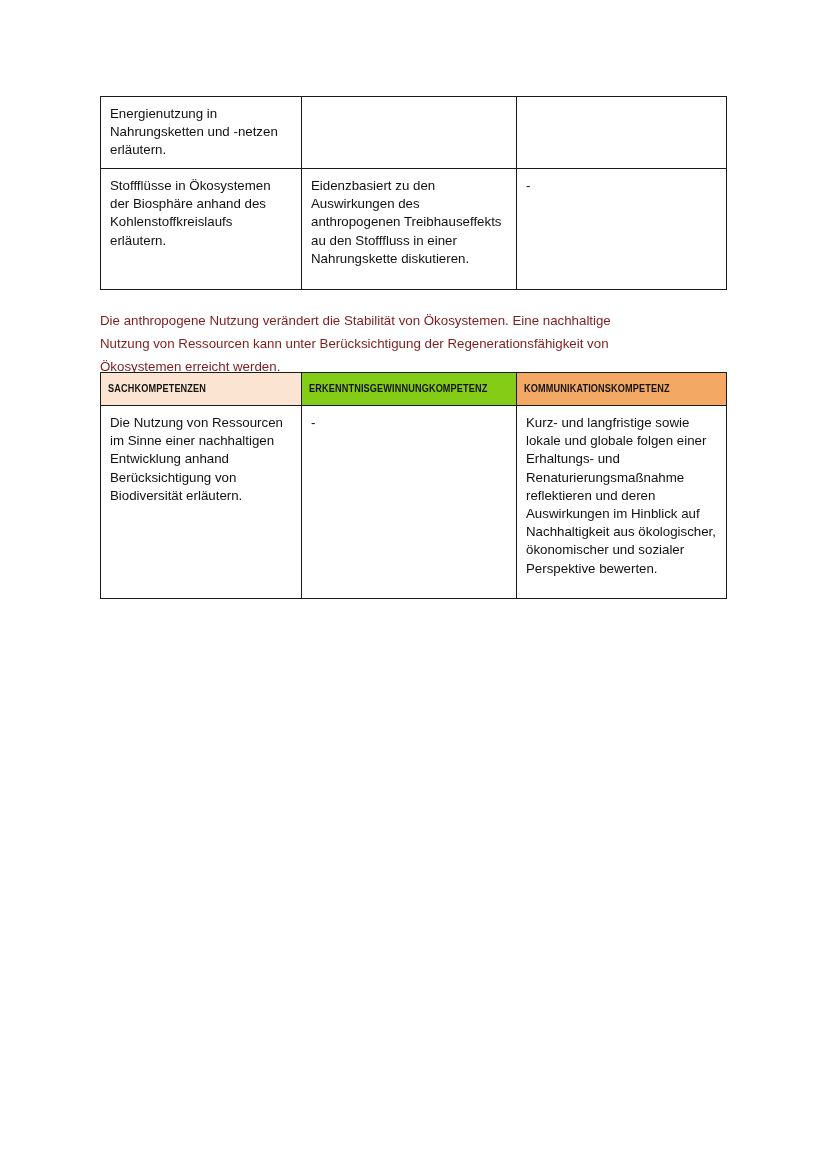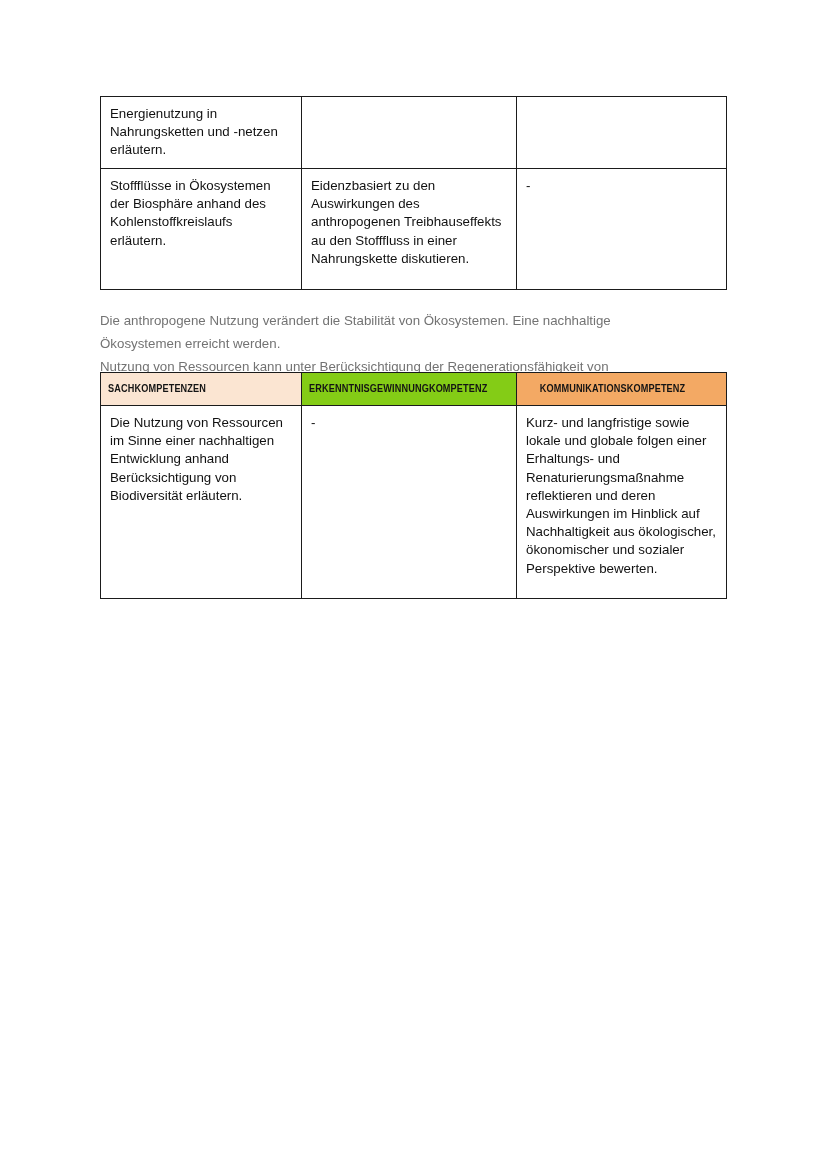--- a/index.html
+++ b/index.html
@@ -60,21 +60,21 @@
   #table-one .row-2 td { height: 104px; margin-left: 7px; }
 
   
   .intro-paragraph {
     position: absolute;
     left: 100px;
     top: 309px;
     width: 630px;
     font-size: 13.3px;
     line-height: 23px;
-    color: #737373;
+    color: #7f1d1d;
     font-family: "Liberation Sans", sans-serif;
   }
   .intro-paragraph .pline {
     display: block;
     white-space: nowrap;
   }
 
   
   #table-two { top: 372px; }
 
@@ -93,21 +93,21 @@
     letter-spacing: 0.15px;
     text-transform: uppercase;
     font-family: "Liberation Sans Narrow", "Liberation Sans", sans-serif;
     transform: scaleX(0.88);
     transform-origin: left center;
     white-space: nowrap;
     color: #141414;
   }
   #table-two thead th.hdr-1 { background: #fbe5d2; }
   #table-two thead th.hdr-2 { background: #f7c8a2; }
-  #table-two thead th.hdr-3 { background: #f3a964; text-align: center; }
+  #table-two thead th.hdr-3 { background: #f3a964; }
 
   #table-two tbody td {
     height: 176px;
   }
 </style>
 </head>
 <body>
 
 <div class="page">
 
@@ -126,22 +126,22 @@
       <tr class="row-2">
         <td>Stoffflüsse in Ökosystemen der Biosphäre anhand des Kohlenstoffkreislaufs erläutern.</td>
         <td>Eidenzbasiert zu den Auswirkungen des anthropogenen Treibhauseffekts au den Stofffluss in einer Nahrungskette diskutieren.</td>
         <td>-</td>
       </tr>
     </tbody>
   </table>
 
   <div class="intro-paragraph">
     <span class="pline">Die anthropogene Nutzung verändert die Stabilität von Ökosystemen. Eine nachhaltige</span>
+    <span class="pline">Nutzung von Ressourcen kann unter Berücksichtigung der Regenerationsfähigkeit von</span>
     <span class="pline">Ökosystemen erreicht werden.</span>
-    <span class="pline">Nutzung von Ressourcen kann unter Berücksichtigung der Regenerationsfähigkeit von</span>
   </div>
 
   <table id="table-two" class="komp-table">
     <colgroup>
       <col class="col-a">
       <col class="col-b">
       <col class="col-c">
     </colgroup>
     <thead>
       <tr>

